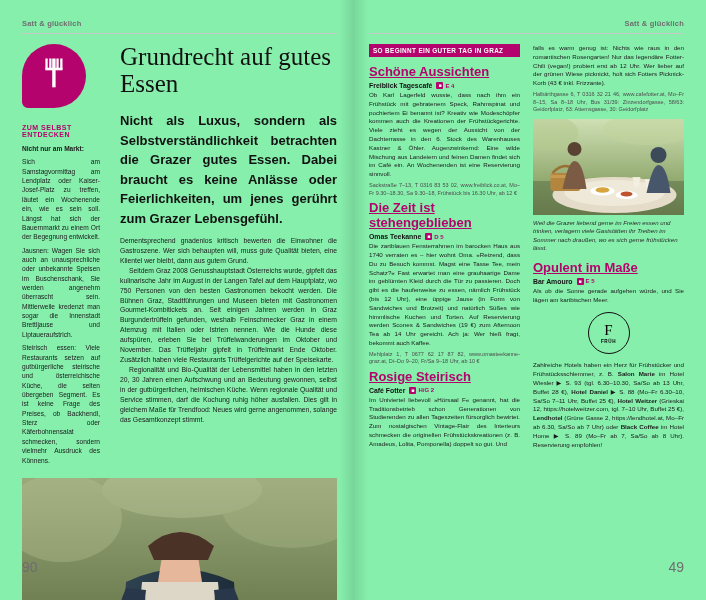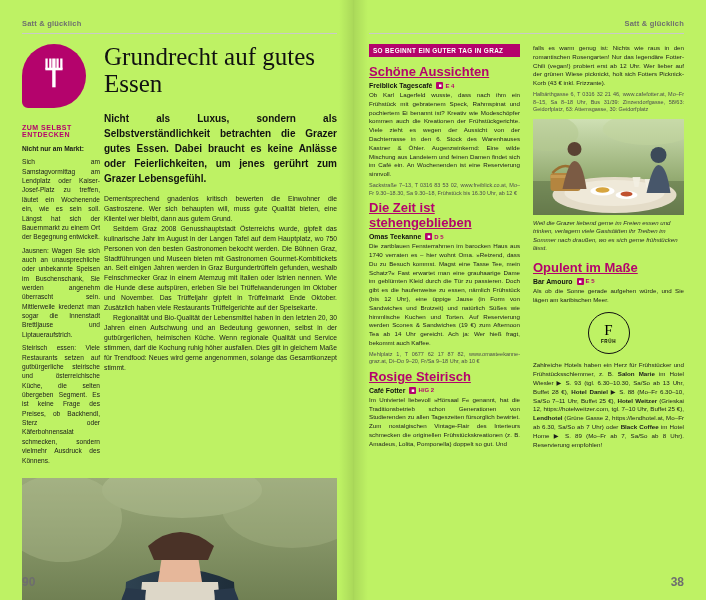--- a/index.html
+++ b/index.html
@@ -11,21 +11,21 @@
     overflow:hidden;
   }
   .spread {
     position:absolute; left:0; top:0; width:706px; height:600px;
     display:flex;
     background:#fff;
   }
   .page {
     position:relative;
     height:600px;
-    background:#bef264;
+    background:#86efac;
   }
   .page-left { width:353px; padding:16px 16px 0 22px; }
   .page-right { width:353px; padding:16px 22px 0 16px; }
   .gutter {
     position:absolute; left:353px; top:0; width:1px; height:600px;
     background:linear-gradient(to right, rgba(0,0,0,0.18), rgba(0,0,0,0.05));
     z-index:20;
   }
   .gutter-shadow-l {
     position:absolute; left:339px; top:0; width:14px; height:600px;
@@ -45,21 +45,21 @@
     letter-spacing:0.2px;
     height:14px;
   }
   .runhead-left { justify-content:flex-start; }
   .runhead-right { justify-content:flex-end; }
   .rule {
     height:1px; background:#c9c9c9; margin-top:3px; margin-bottom:10px;
   }
 
   
-  .left-cols { display:flex; gap:4px; }
+  .left-cols { display:flex; gap:20px; }
   .col-narrow { width:78px; flex:0 0 78px; }
   .col-main { flex:1; }
 
   .logo-badge {
     width:64px; height:64px;
     background:#b4036c;
     border-radius:50% 50% 50% 6px;
     position:relative;
     margin-bottom:16px;
   }
@@ -74,39 +74,39 @@
   .side-block { font-size:6.6px; line-height:1.42; color:#1a1a1a; text-align:justify; }
   .side-block p { margin:0 0 4px 0; }
   .side-block b { font-weight:bold; }
 
   h1.title {
     font-family:"Liberation Serif", serif;
     font-size:25px; line-height:1.06; font-weight:normal;
     color:#111; margin:0 0 14px 0;
   }
   .lede {
-    font-size:10px; line-height:1.5; font-weight:bold; color:#111;
+    font-size:13px; line-height:1.5; font-weight:bold; color:#111;
     margin:0 0 8px 0; text-align:justify;
   }
   .body-text { font-size:6.8px; line-height:1.46; color:#1a1a1a; text-align:justify; }
   .body-text p { margin:0; text-indent:9px; }
   .body-text p.first { text-indent:0; }
 
   
   .photo-wrap { position:relative; margin-top:9px; }
   .photo {
     width:100%; height:228px;
     position:relative; overflow:hidden;
     background:#6f7f53;
   }
 
   
   .folio {
-    position:absolute; bottom:11px;
-    font-size:12px; font-weight:bold; color:#6e6e6e;
+    position:absolute; bottom:25px;
+    font-size:14px; font-weight:normal; color:#6e6e6e;
   }
   .folio-left { left:22px; }
   .folio-right { right:22px; }
 
   
   .rp-cols { display:flex; gap:13px; }
   .rp-col { flex:1; }
   .box-head {
     background:#b4036c; color:#fff;
     font-size:6.4px; font-weight:bold; letter-spacing:0.35px;
@@ -375,19 +375,19 @@
             <span>(Grieskai 12, https://hotelweitzer.com, tgl. 7–10 Uhr, Buffet 25 €),</span>
             <b>Lendhotel</b>
             <span>(Grüne Gasse 2, https://lendhotel.at, Mo–Fr ab 6.30, Sa/So ab 7 Uhr) oder</span>
             <b>Black Coffee</b>
             <span>im Hotel Home ▶ S. 89 (Mo–Fr ab 7, Sa/So ab 8 Uhr). Reservierung empfohlen!</span>
           </p>
         </div>
       </div>
     </div>
 
-    <div class="folio folio-right">38</div>
+    <div class="folio folio-right">49</div>
   </div>
 
   <div class="gutter-shadow-l"></div>
   <div class="gutter"></div>
   <div class="gutter-shadow-r"></div>
 </div>
 
 </body></html>

